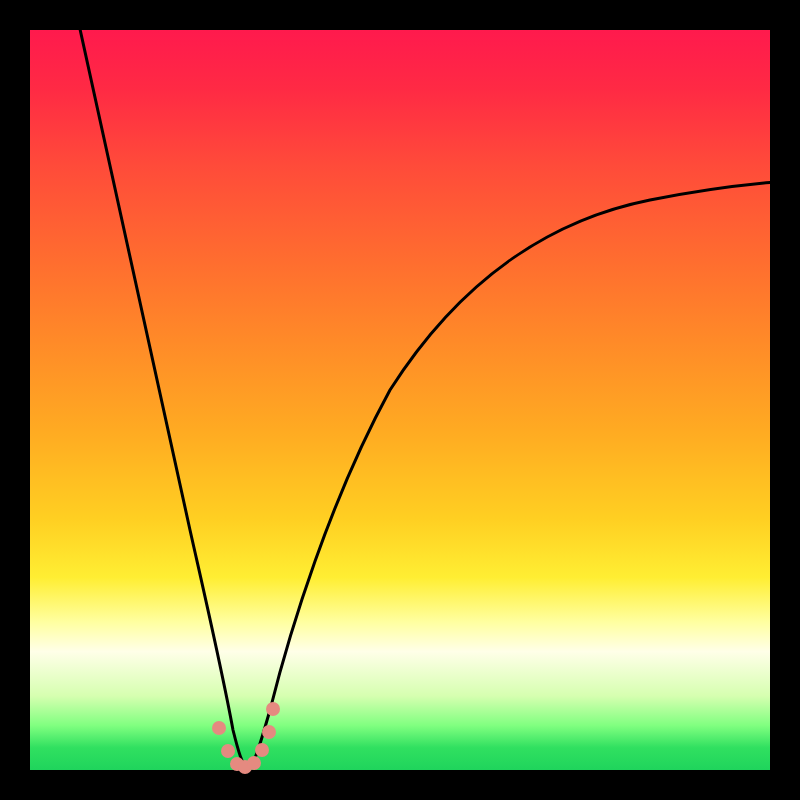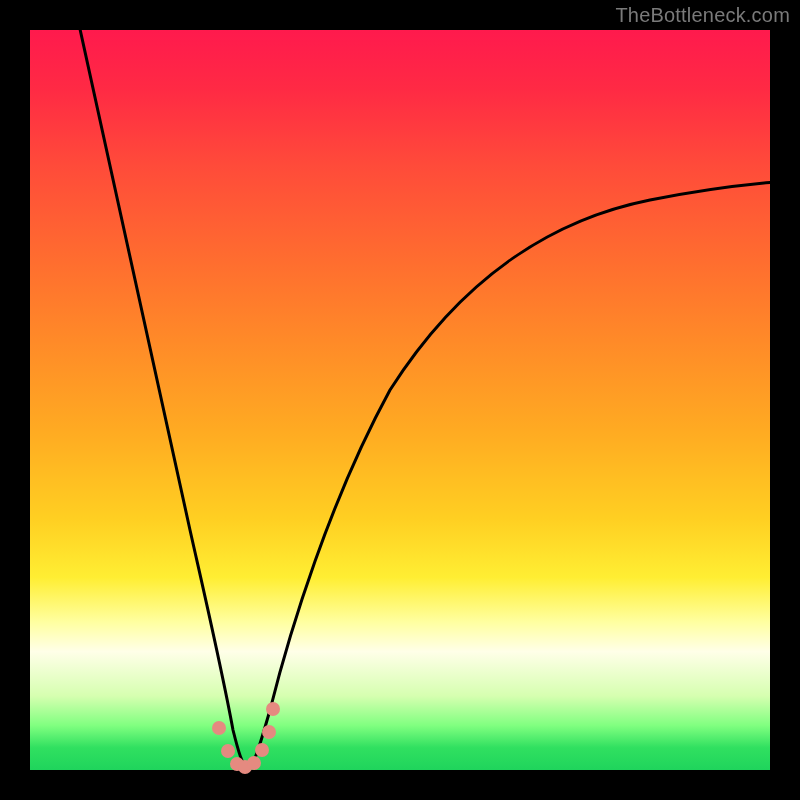--- a/index.html
+++ b/index.html
@@ -71,21 +71,20 @@
     height: 14px;
     border-radius: 50%;
     background: #e58a80;
     transform: translate(-50%, -50%);
   }
 </style>
 </head>
 <body>
 
 <div class="frame">
-  <div class="watermark">TheBottleneck.com</div>
 
   <div class="plot-area">
 
     <svg class="curve" viewBox="0 0 740 740" preserveAspectRatio="none">
 
       <path d="M 48 -10
                C 80 140, 120 320, 160 500
                C 178 580, 192 640, 203 700
                C 208 720, 212 735, 218 740" fill="none" stroke="#000" stroke-width="3"></path>
 

